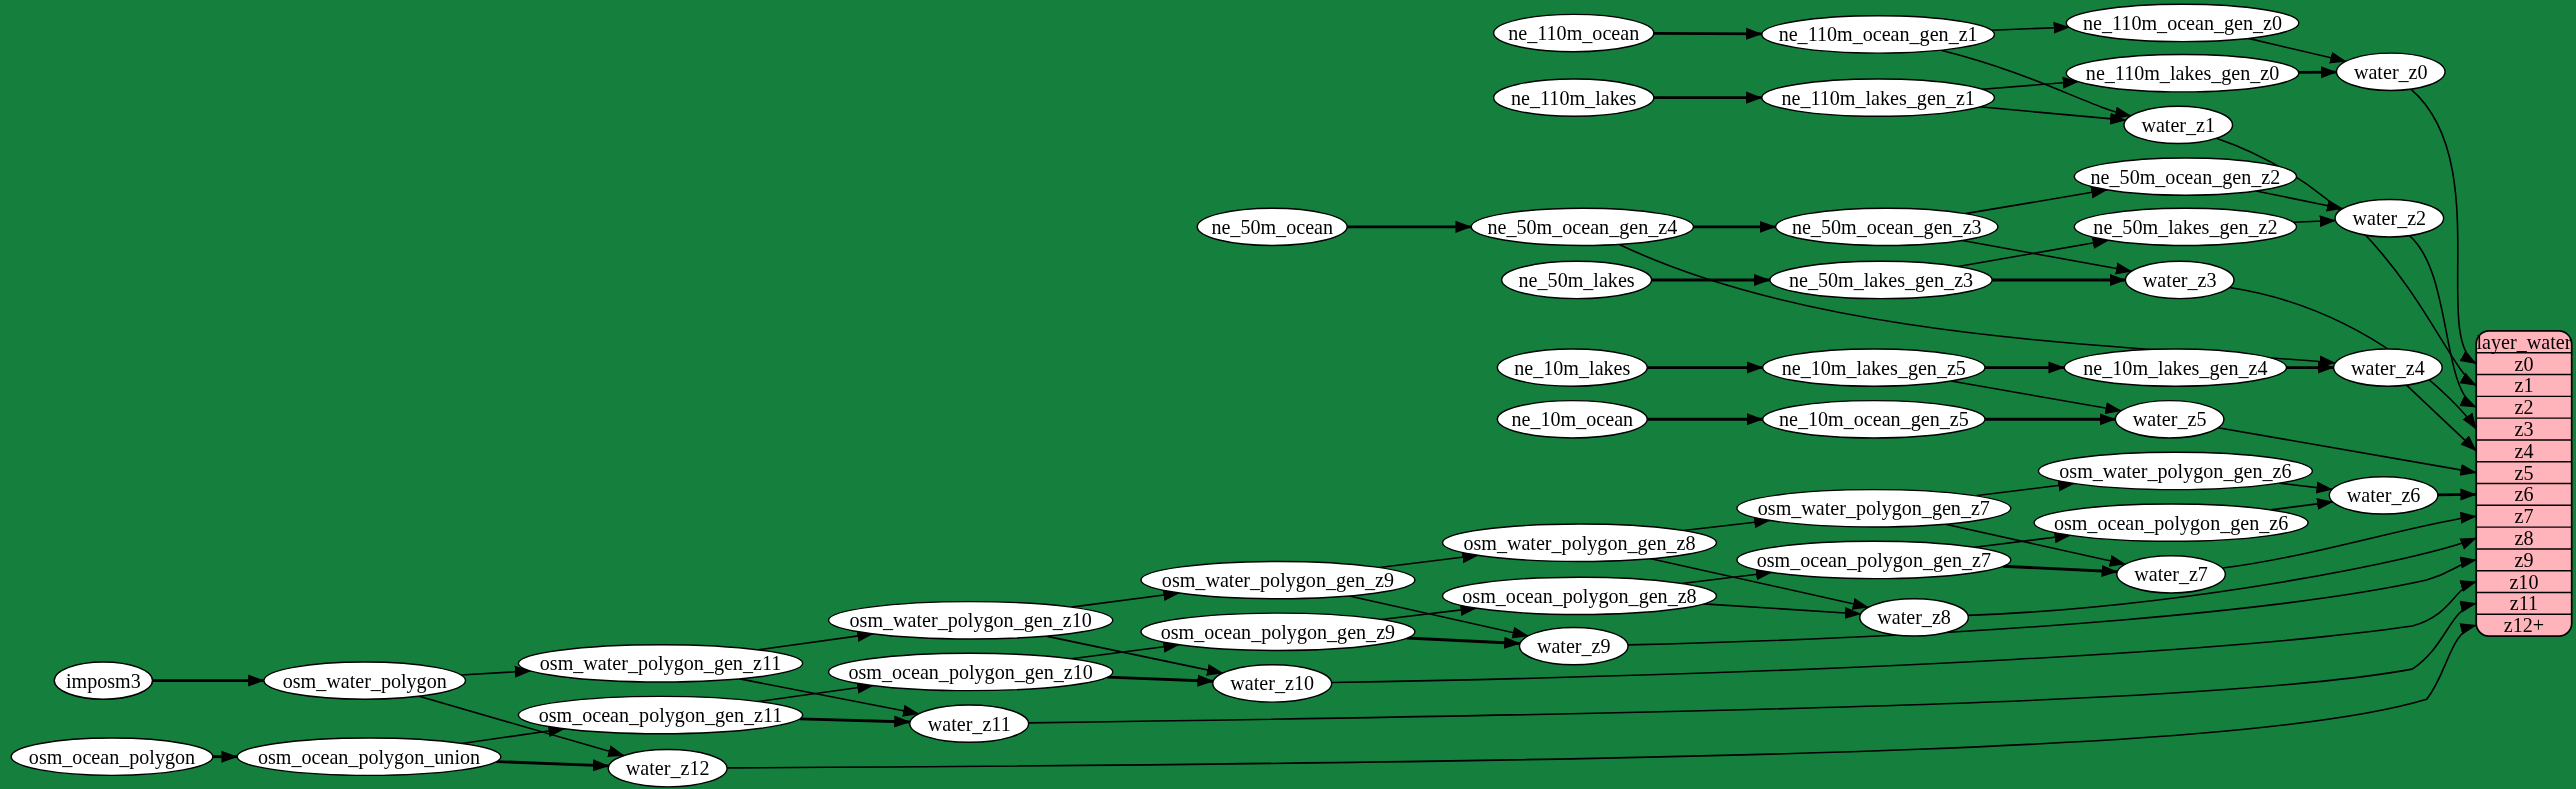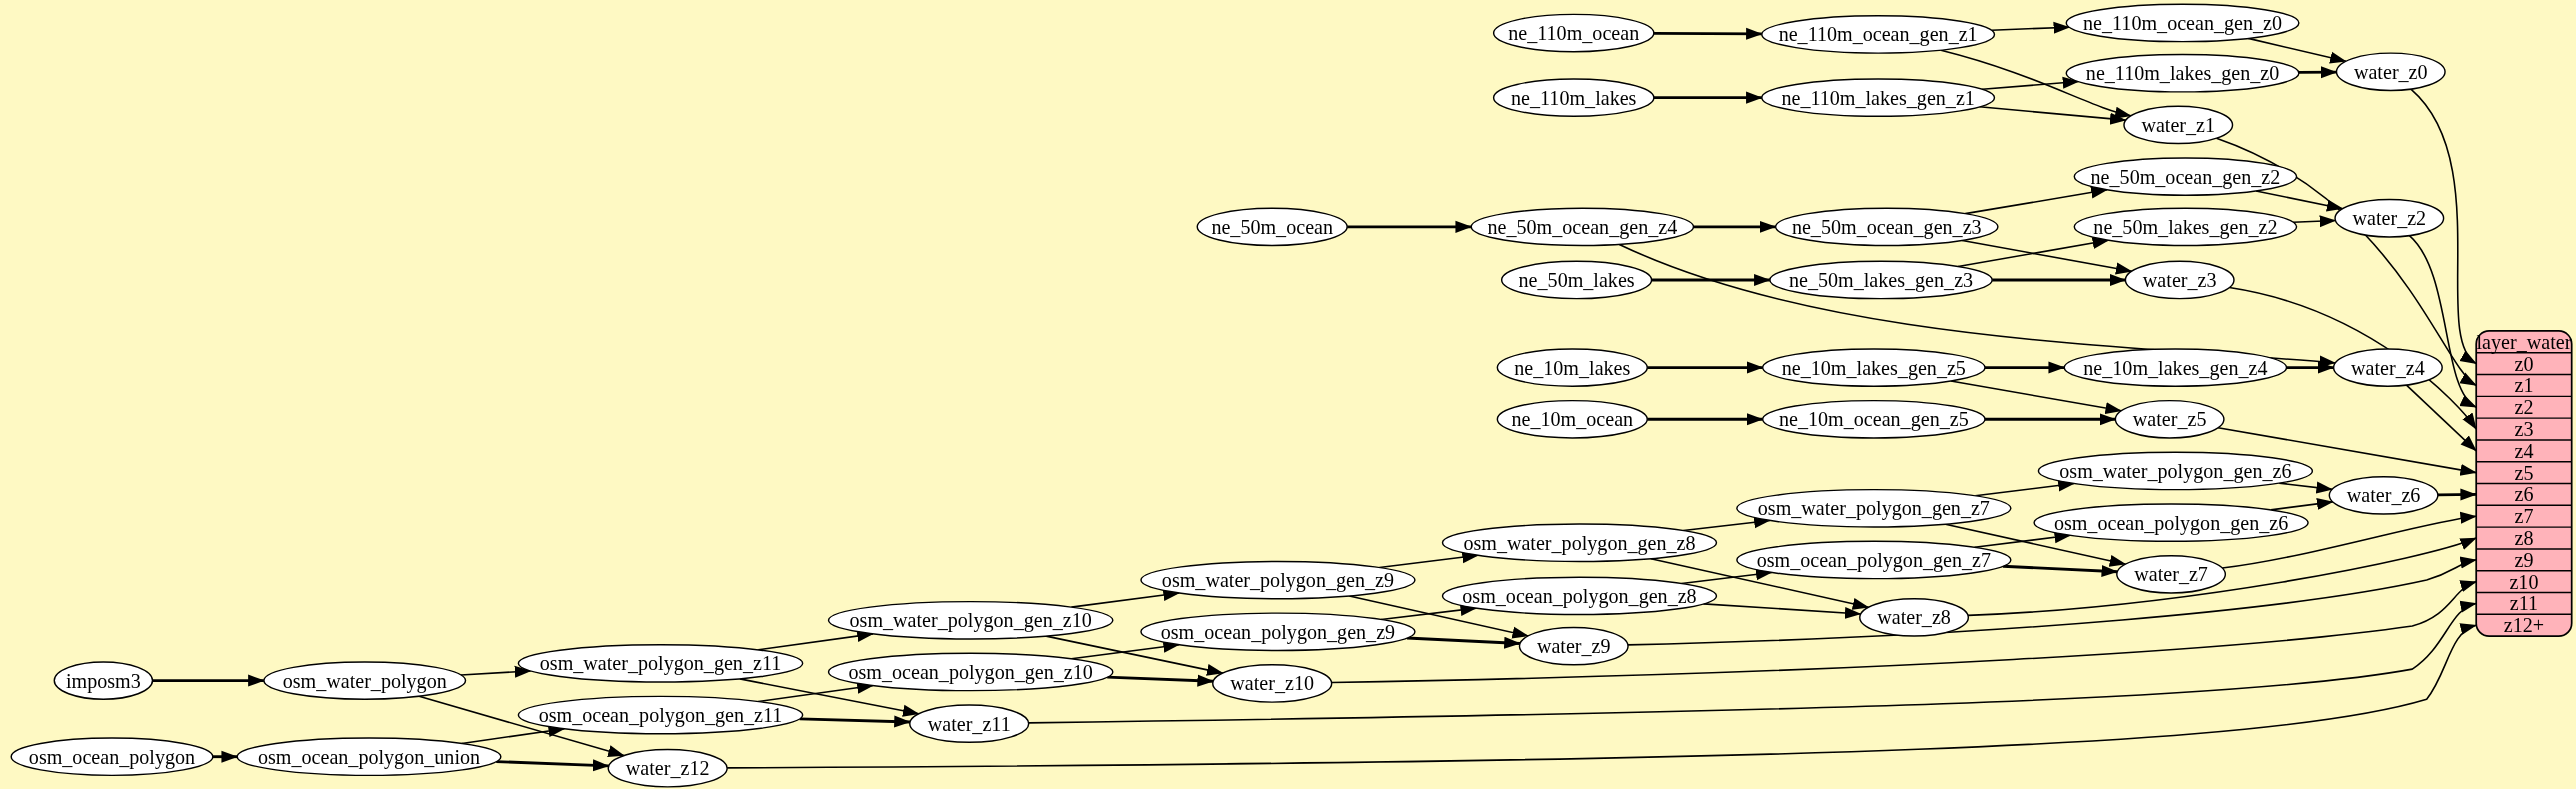--- a/index.html
+++ b/index.html
@@ -1,16 +1,16 @@
 <!DOCTYPE html>
 <html style="font-size:11.5px"><head>
 <meta charset="utf-8">
 <style>
   html,body{margin:0;padding:0;background:#ffffff;}
-  #canvas{width:2576px;height:789px;overflow:hidden;background:#fef9c3;}
+  #canvas{width:2576px;height:789px;overflow:hidden;background:#15803d;}
   svg{display:block;}
   text{font-family:"Liberation Serif","DejaVu Serif",serif;fill:#000000;}
 </style>
 </head>
 <body>
 
 <div id="canvas">
   <svg id="graph" width="2576" height="789" viewBox="0 0 1794 549.5" preserveAspectRatio="none">
     <defs>
       <marker id="arrow" markerUnits="userSpaceOnUse" markerWidth="12" markerHeight="10" refX="11" refY="5" orient="auto" viewBox="0 0 12 10">

